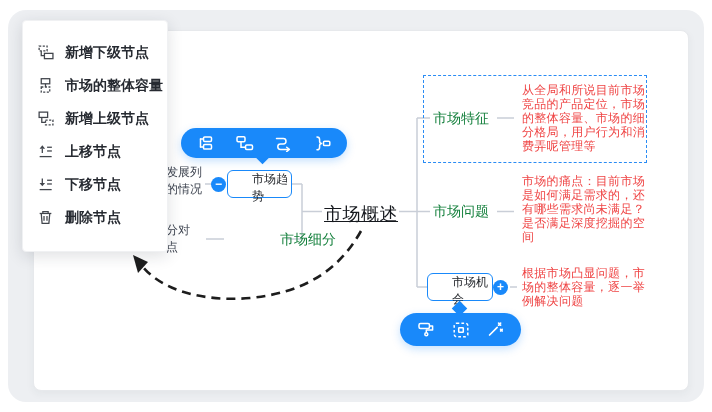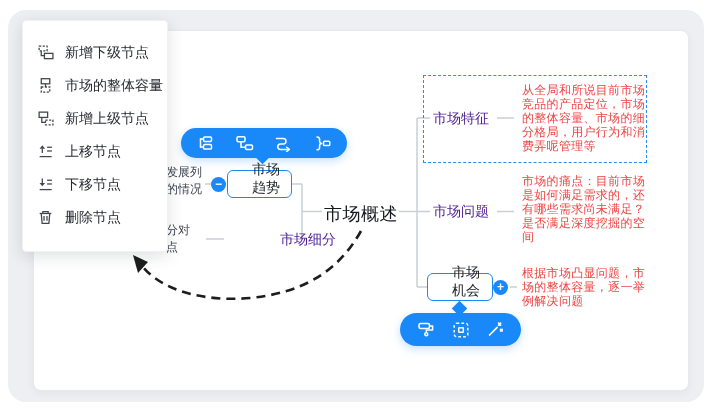--- a/index.html
+++ b/index.html
@@ -3,40 +3,40 @@
 <meta charset="utf-8">
 <style>
   * { margin:0; padding:0; box-sizing:border-box; }
   html,body { width:712px; height:412px; background:#ffffff; font-family:"Liberation Sans", sans-serif; }
   .stage { position:absolute; left:0; top:0; width:712px; height:412px; overflow:hidden; }
   .app-bg { position:absolute; left:8px; top:10px; width:696px; height:392px; background:#edeff2; border-radius:18px; }
   .canvas-card { position:absolute; left:33px; top:30px; width:656px; height:361px; background:#ffffff;
                  border:1px solid #e7e9ec; border-radius:8px; box-shadow:0 3px 8px rgba(40,50,60,.05); z-index:1; }
   .wires { position:absolute; left:0; top:0; width:712px; height:412px; z-index:10; pointer-events:none; }
 
-  .node-label { position:absolute; z-index:20; font-size:14px; color:#4c1d95; white-space:nowrap; }
+  .node-label { position:absolute; z-index:20; font-size:14px; color:#15803d; white-space:nowrap; }
   .node-box { position:absolute; z-index:21; background:#fff; border:1.6px solid #1989fa; border-radius:6px;
-              display:flex; align-items:flex-end; justify-content:center; font-size:14px; color:#23262b;padding-left:24px; }
+              display:flex; align-items:flex-start; justify-content:center; font-size:12px; color:#23262b;padding-left:24px; }
   .root-label { position:absolute; z-index:20; font-size:18px; color:#16191e; letter-spacing:.5px; white-space:nowrap; }
   .badge { position:absolute; z-index:22; width:15px; height:15px; border-radius:50%; background:#1989fa; color:#fff;
            display:flex; align-items:center; justify-content:center; font-size:12px; font-weight:bold; line-height:1; }
   .desc { position:absolute; z-index:20; width:126px; font-size:12px; line-height:14px; color:#ef4444; letter-spacing:.3px; }
   .fragment { position:absolute; z-index:5; font-size:12px; line-height:17px; color:#3e4450; white-space:pre-line; }
   .select-rect { position:absolute; z-index:19; border:1.5px dashed #2a8cf4; }
 
   .pill { position:absolute; z-index:30; background:#1989fa; border-radius:16px; display:flex; align-items:center;
           justify-content:space-between; box-shadow:0 3px 8px rgba(25,137,250,.25); }
   .pill .tb-icon { display:flex; align-items:center; justify-content:center; cursor:pointer; }
   .pill-tip { position:absolute; z-index:29; width:11px; height:11px; background:#1989fa; transform:rotate(45deg); }
 
   .menu { position:absolute; z-index:50; left:22px; top:20px; width:146px; background:#fff; border-radius:4px;
           border:1px solid #f0f1f3; box-shadow:0 4px 16px rgba(30,38,50,.14); padding:15px 0 17px 0; }
   .menu-item { height:33px; display:flex; align-items:center; padding-left:14px; cursor:pointer; }
   .menu-item .mi { width:17px; height:17px; margin-right:11px; display:flex; align-items:center; justify-content:center; }
-  .menu-item .ml { font-size:14px; color:#262a31; }
+  .menu-item .ml { font-size:14px; color:#262a31;font-weight:bold; }
 
   .arrow-svg { position:absolute; left:0; top:0; width:712px; height:412px; z-index:40; pointer-events:none; }
 </style>
 </head>
 <body>
 
 <div class="stage">
   <div class="app-bg"></div>
   <div class="canvas-card"></div>
 
@@ -65,21 +65,21 @@
 点</div>
 
   <div class="badge" style="left:211px; top:176.5px;">−</div>
   <div class="node-box" style="left:227px; top:170px; width:65px; height:28px;">
     <span>市场趋势</span>
   </div>
   <div class="node-label" style="left:232px; top:231px;margin-left:48px;">
     <span>市场细分</span>
   </div>
 
-  <div class="root-label" style="left:324px; top:202px;">
+  <div class="root-label" style="left:324px; top:202px;text-decoration:underline;">
     <span>市场概述</span>
   </div>
 
   <div class="select-rect" style="left:423px; top:75px; width:224px; height:88px;"></div>
   <div class="node-label" style="left:433px; top:110px;">
     <span>市场特征</span>
   </div>
   <div class="desc" style="left:522px; top:83px;">从全局和所说目前市场竞品的产品定位，市场的整体容量、市场的细分格局，用户行为和消费弄呢管理等</div>
 
   <div class="node-label" style="left:433px; top:203px;text-align:right;">

